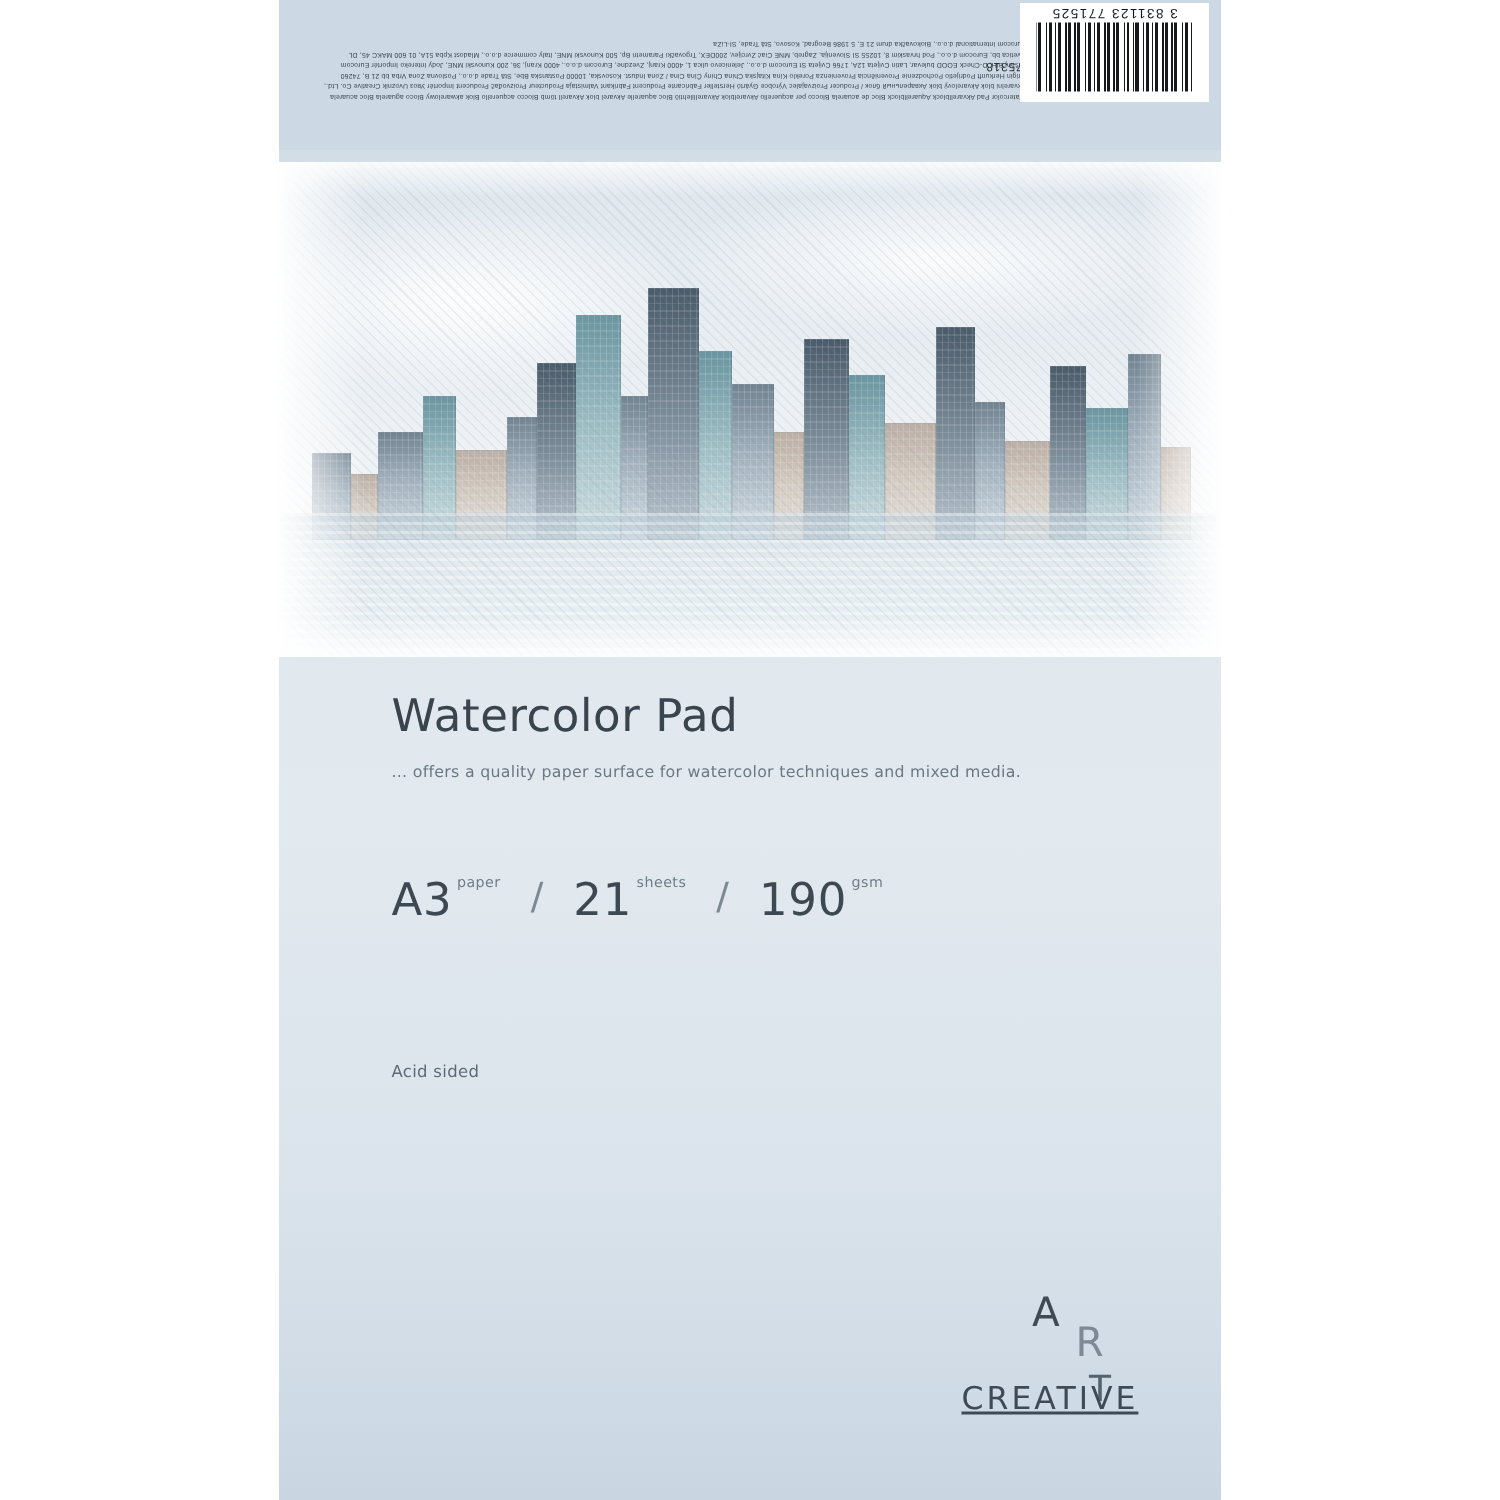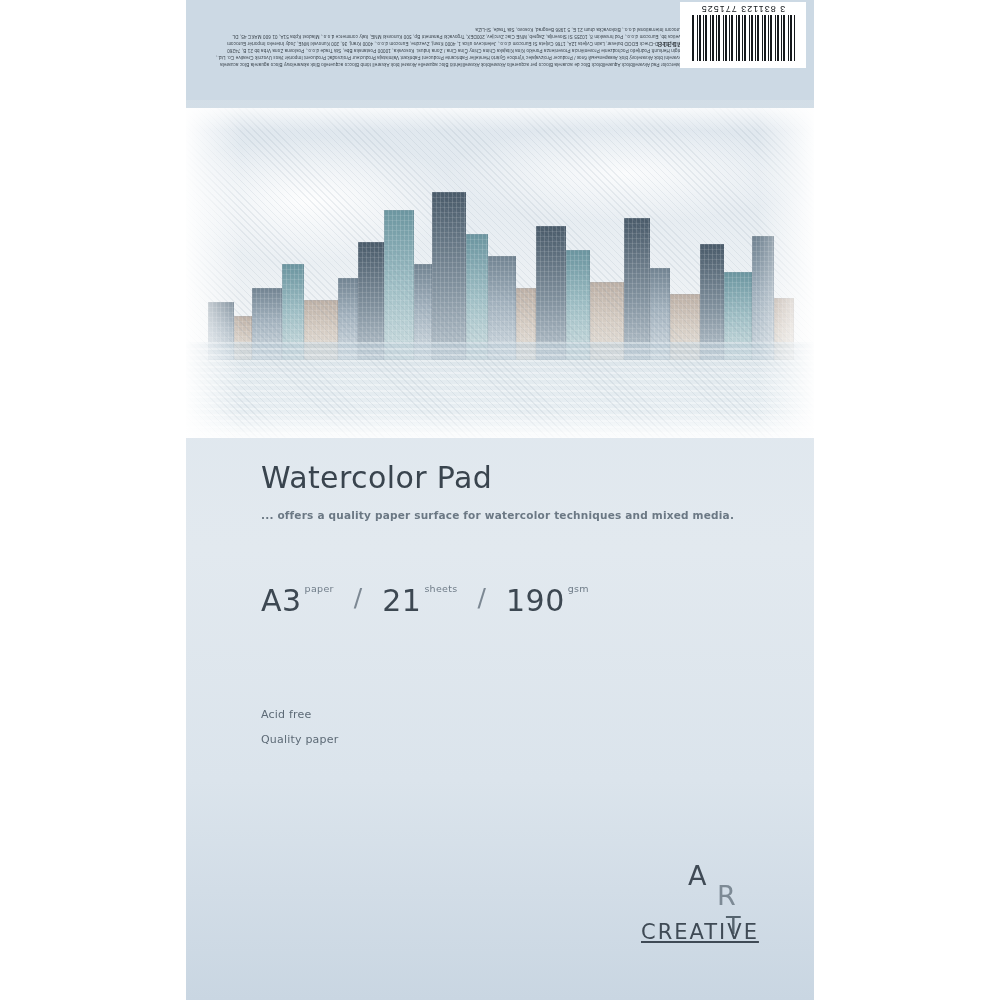--- a/index.html
+++ b/index.html
@@ -196,21 +196,20 @@
     color: #39444e;
     letter-spacing: .4px;
     margin: 0;
   }
   .subtitle {
     margin-top: 14px;
     font-family: "DejaVu Sans", sans-serif;
     font-size: 10.5px;
     color: #6b7884;
     letter-spacing: .2px;
-    font-weight: bold;
   }
 
   .specs {
     margin-top: 62px;
     display: flex;
     align-items: flex-start;
     color: #46525c;
     font-family: "DejaVu Sans", sans-serif;
   }
   .spec-num {
@@ -326,22 +325,21 @@
         <span class="spec-unit">paper</span>
         <span class="spec-sep">/</span>
         <span class="spec-num">21</span>
         <span class="spec-unit">sheets</span>
         <span class="spec-sep">/</span>
         <span class="spec-num">190</span>
         <span class="spec-unit">gsm</span>
       </div>
 
       <div class="features">
-        <div>Acid free</div>
-        <div>Quality paper</div>
+        <div>Acid sided</div>
       </div>
     </div>
 
     <div class="brand">
       <span class="letter l-a">A</span>
       <span class="letter l-r">R</span>
       <span class="letter l-t">T</span>
       <span class="creative">CREATIVE</span>
     </div>
 

